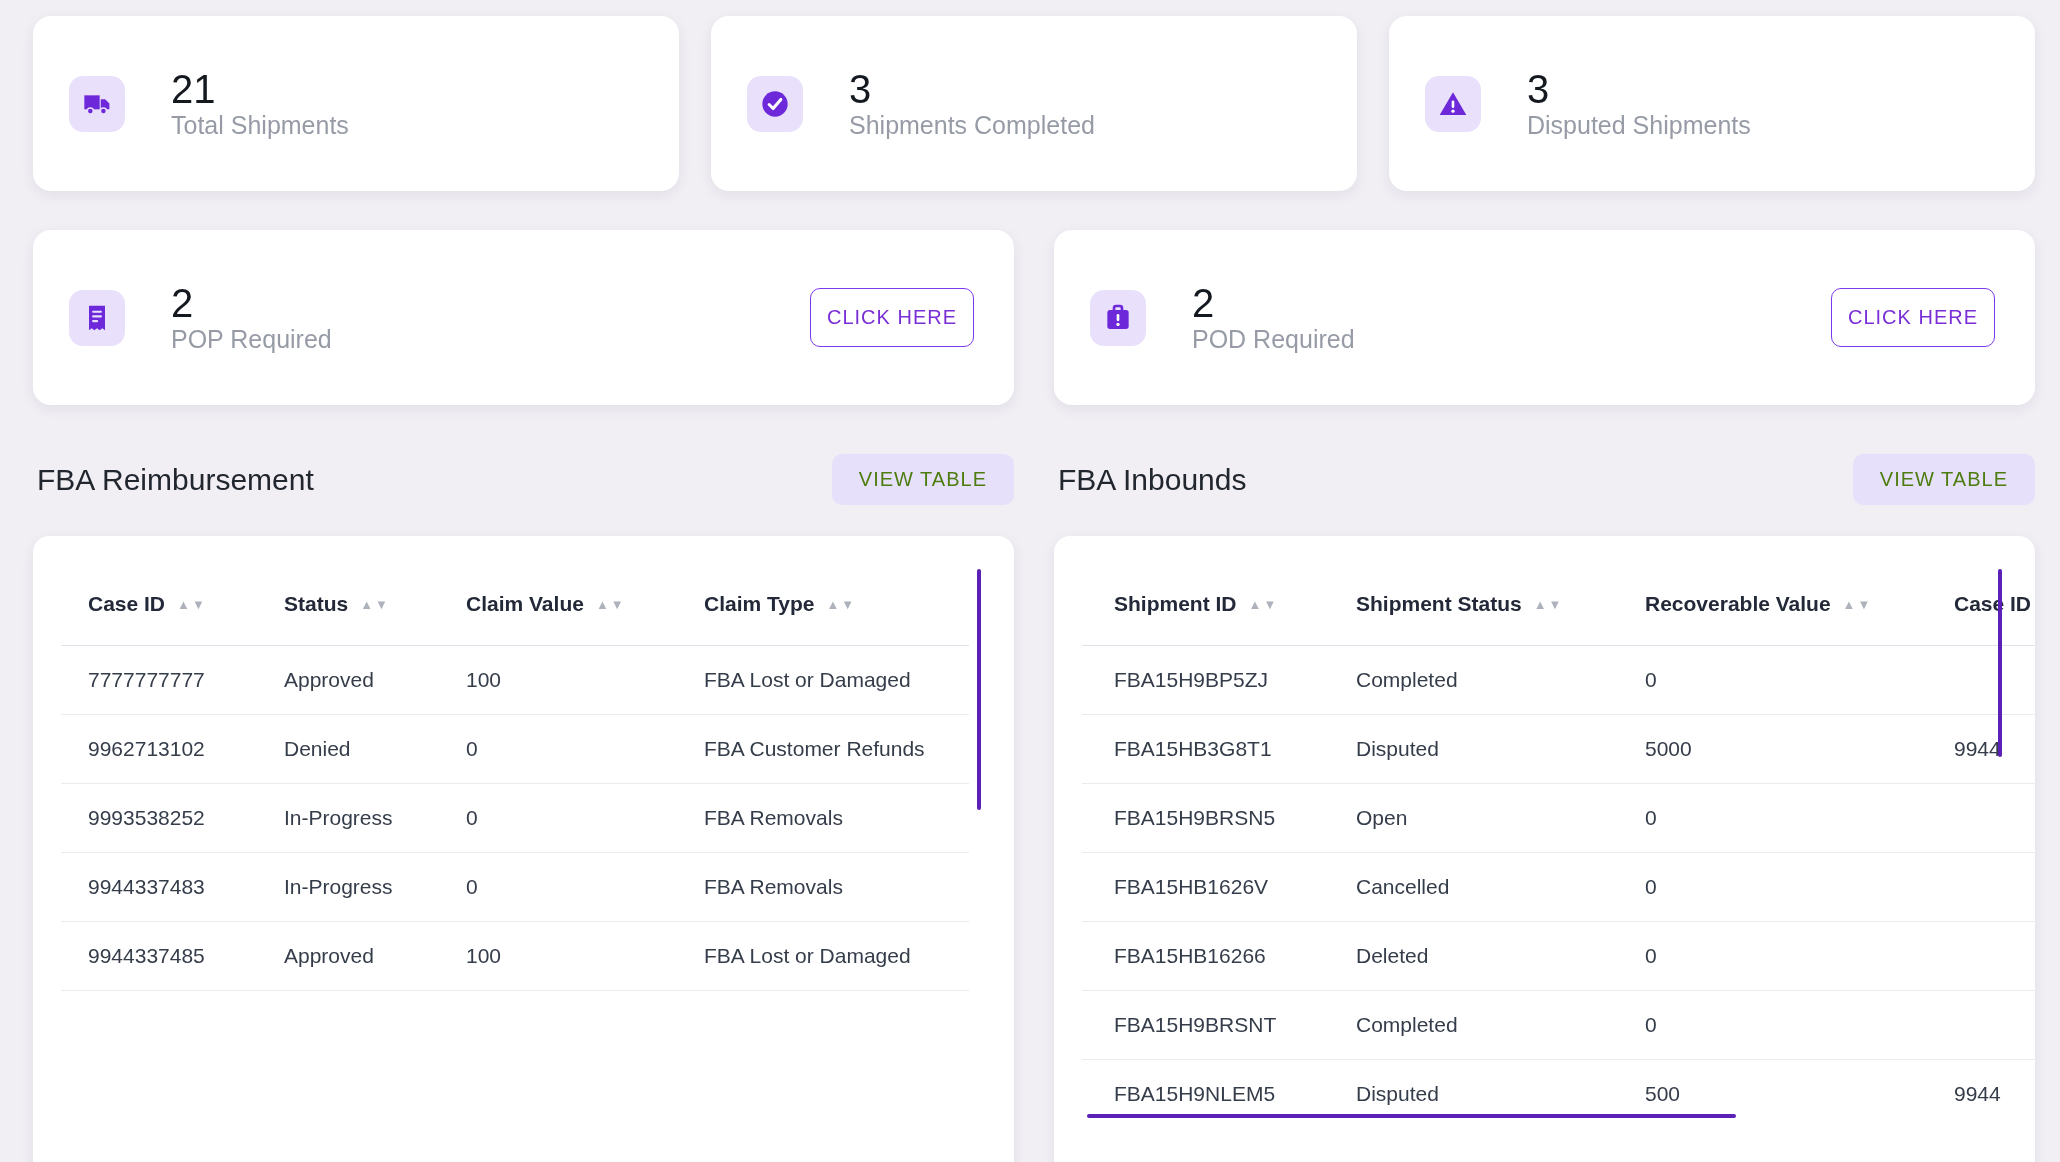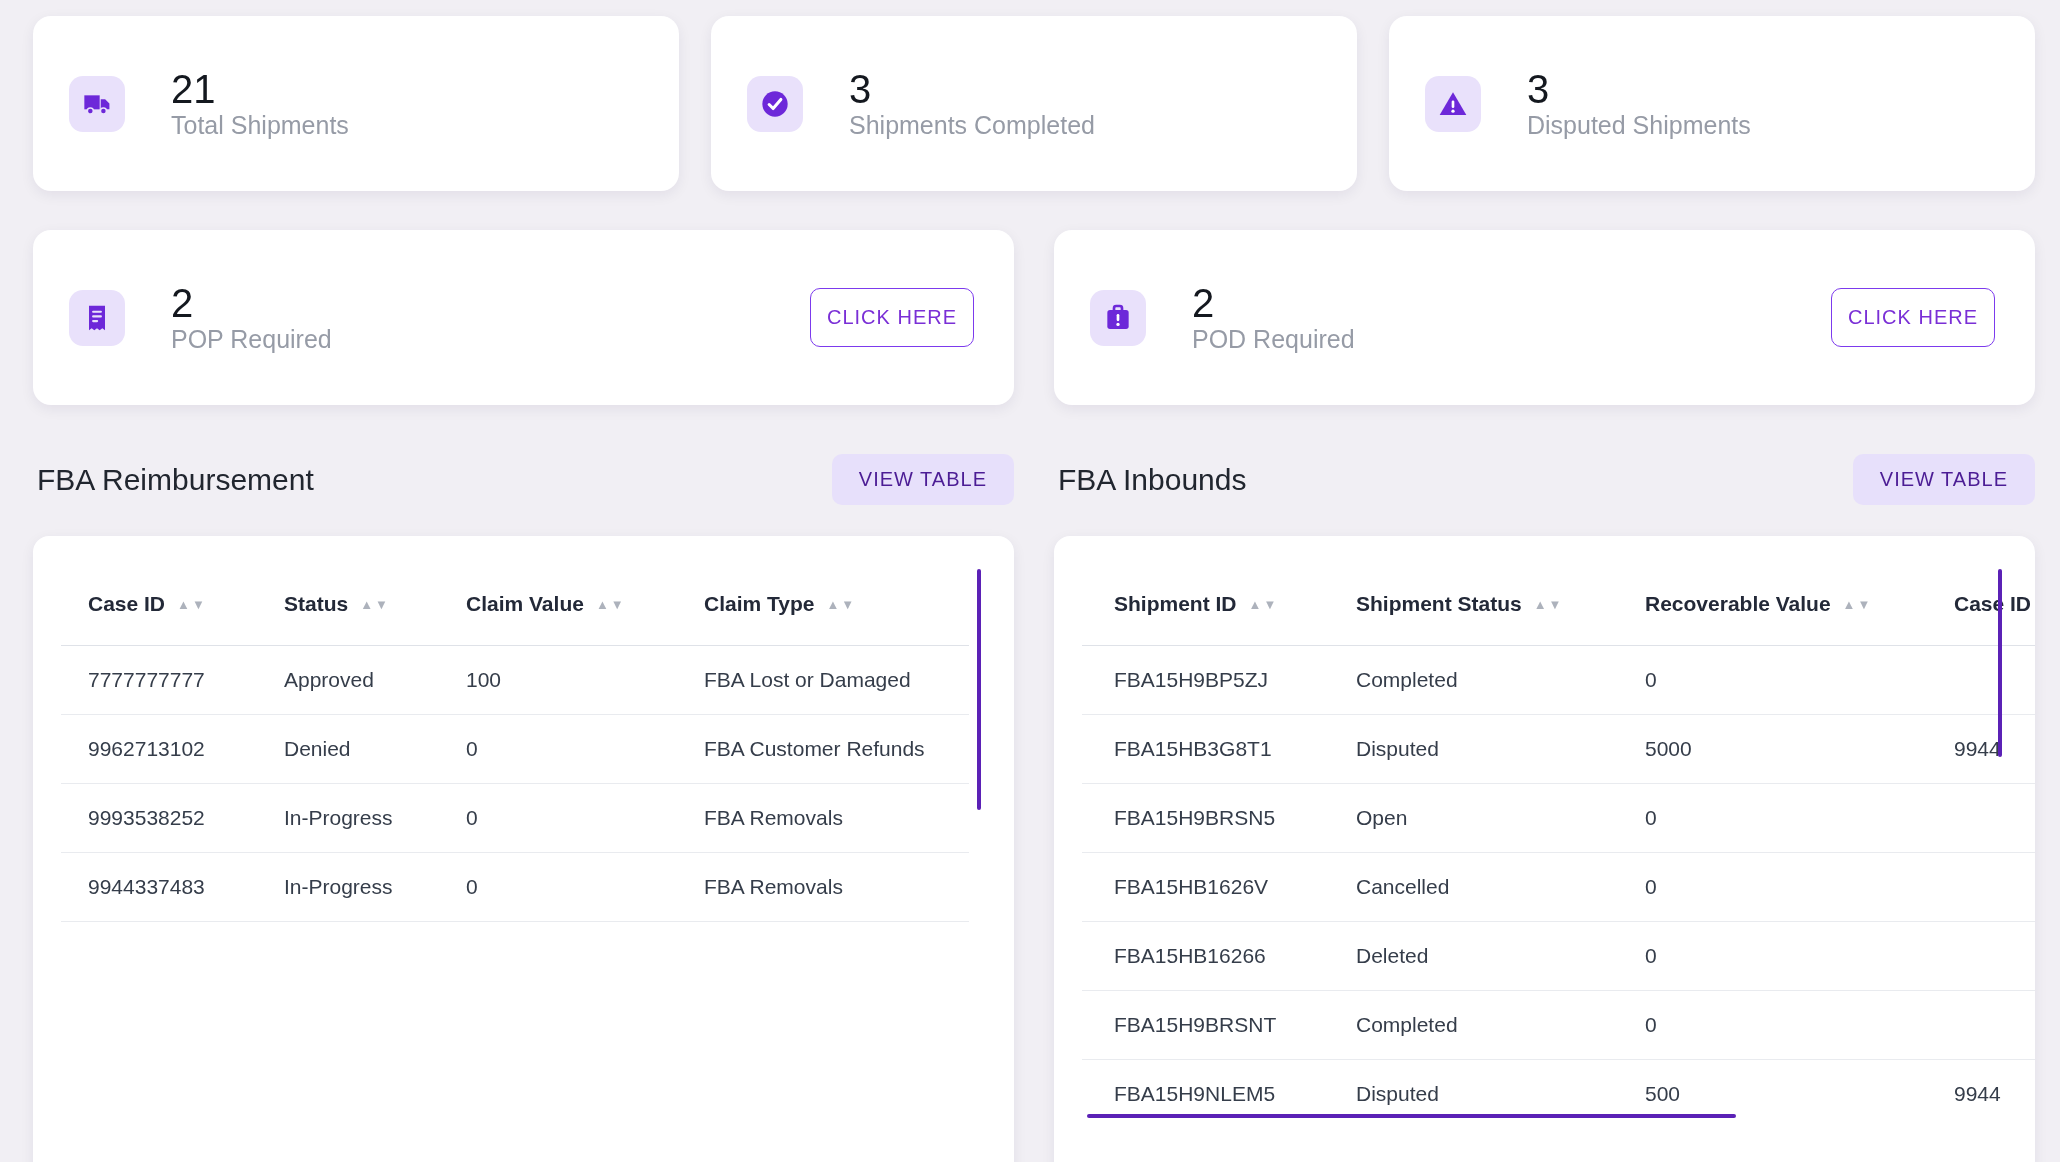--- a/index.html
+++ b/index.html
@@ -56,21 +56,21 @@
   .tables-row { display:flex; gap:40px;align-items:center; }
   .table-col { flex:1; min-width:0; }
   .section-head {
     display:flex; align-items:center; justify-content:space-between;
     height:51px; margin-bottom:31px; padding-left:4px;
   }
   .section-title { font-size:30px; color:#21262f; font-weight:400; }
   .soft-btn {
     height:51px; padding:0 27px;
     background:#e7e0fb; border:none; border-radius:10px;
-    color:#4c1d95;
+    color:#4d7c0f;
     font-family:"Liberation Sans", sans-serif;
     font-size:20px; letter-spacing:1px; font-weight:500;
     cursor:pointer;
   }
 
   .table-card {
     position:relative;
     height:795px;
     border-radius:16px;
     overflow:hidden;
@@ -238,20 +238,26 @@
                   <td>In-Progress</td>
                   <td>0</td>
                   <td>FBA Removals</td>
                 </tr>
                 <tr>
                   <td>9944337483</td>
                   <td>In-Progress</td>
                   <td>0</td>
                   <td>FBA Removals</td>
                 </tr>
+                <tr>
+                  <td>9944337485</td>
+                  <td>Approved</td>
+                  <td>100</td>
+                  <td>FBA Lost or Damaged</td>
+                </tr>
               </tbody>
           </table>
         </div>
         <div class="vscroll tall"></div>
       </div>
     </div>
 
     <div class="table-col">
       <div class="section-head">
         <span class="section-title">FBA Inbounds</span>

